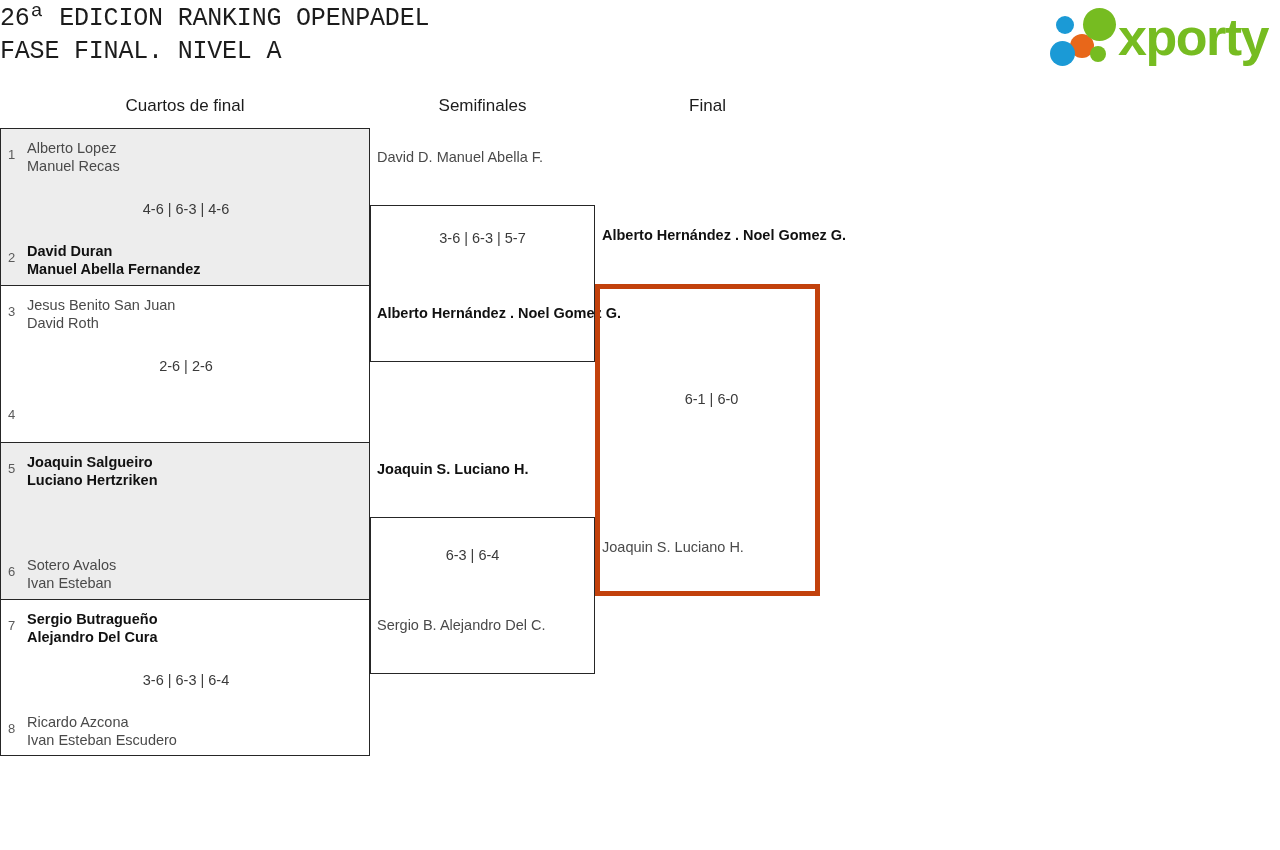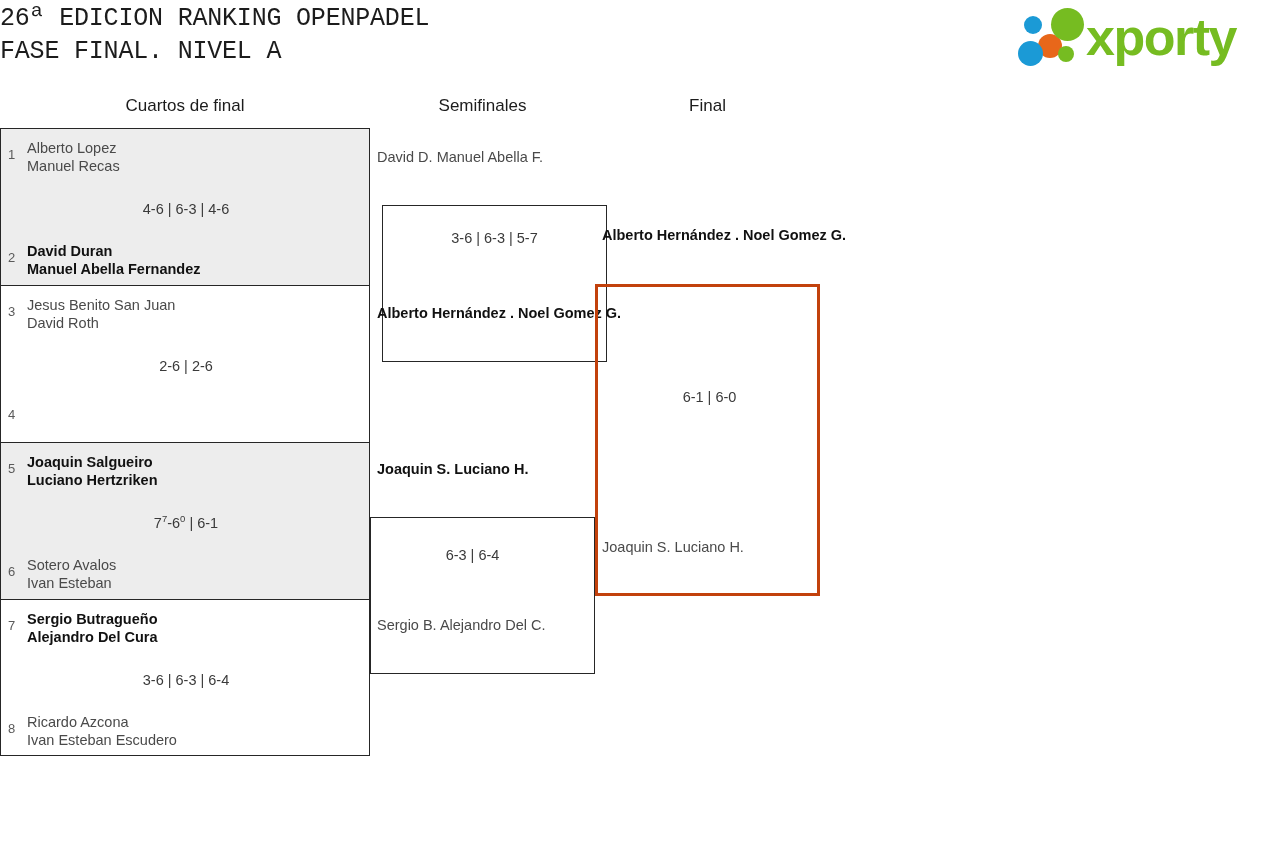--- a/index.html
+++ b/index.html
@@ -24,21 +24,21 @@
   .title-line {
     font-size: 25px;
     line-height: 33px;
     font-weight: 400;
     color: #1c1c1c;
     letter-spacing: -0.2px;
     white-space: nowrap;
   }
 
   
-  .logo { position: absolute; left: 1018px; top: 8px; width: 226px; height: 58px; }
+  .logo { position: absolute; left: 1050px; top: 8px; width: 226px; height: 58px; }
   .logo-dots { position: absolute; left: 0px; top: 0px; width: 66px; height: 58px; }
   .dot { position: absolute; border-radius: 50%; }
   .dot-blue-sm  { left: 6px;  top: 8px;  width: 18px; height: 18px; background: #1b9ad6; }
   .dot-orange   { left: 20px; top: 26px; width: 24px; height: 24px; background: #e8671a; }
   .dot-blue-lg  { left: 0px;  top: 33px; width: 25px; height: 25px; background: #1b9ad6; }
   .dot-green-lg { left: 33px; top: 0px;  width: 33px; height: 33px; background: #76bc21; }
   .dot-green-sm { left: 40px; top: 38px; width: 16px; height: 16px; background: #76bc21; }
   .logo-word {
     position: absolute;
     left: 68px; top: -2px;
@@ -114,21 +114,21 @@
   .qf2 { top: 285px; }
   .qf3 { top: 442px; }
   .qf4 { top: 599px; }
 
   
   .sfbox {
     left: 370px;
     width: 225px;
     border: 1px solid #262626;
   }
-  .sf1 { top: 205px; height: 157px; margin-left: 12px; }
+  .sf1 { top: 205px; height: 157px; }
   .sf2 { top: 517px; height: 157px; }
 
   .sf-team {
     position: absolute;
     left: 7px;
     font-size: 14.5px;
     line-height: 18px;
     color: #4a4a4a;
     white-space: nowrap;
   }
@@ -142,21 +142,21 @@
   .sf-score { left: 378px; width: 208px; }
   .sf1-score { top: 236px; }
   .sf2-score { top: 548px; }
 
   
   .finbox {
     left: 595px;
     top: 284px;
     width: 225px;
     height: 312px;
-    border: 3px solid #c2410c;
+    border: 5px solid #c2410c;
   }
   .fin-team {
     position: absolute;
     left: 602px;
     font-size: 14.5px;
     line-height: 18px;
     color: #4a4a4a;
     white-space: nowrap;
   }
   .fin-team.winner { color: #111111; font-weight: 700; }
@@ -211,21 +211,20 @@
     <div class="score">2-6 | 2-6</div>
     <span class="seed seed-bottom">4</span>
   </div>
 
   <div class="mbox qf qf3 shaded">
     <span class="seed seed-top">5</span>
     <div class="team team-top winner">
       <span class="tl">Joaquin Salgueiro</span>
       <span class="tl">Luciano Hertzriken</span>
     </div>
-    <div class="score"><span>7</span><sup>7</sup><span>-6</span><sup>0</sup><span> | 6-1</span></div>
     <span class="seed seed-bottom">6</span>
     <div class="team team-bottom">
       <span class="tl">Sotero Avalos</span>
       <span class="tl">Ivan Esteban</span>
     </div>
   </div>
 
   <div class="mbox qf qf4 last">
     <span class="seed seed-top">7</span>
     <div class="team team-top winner">

